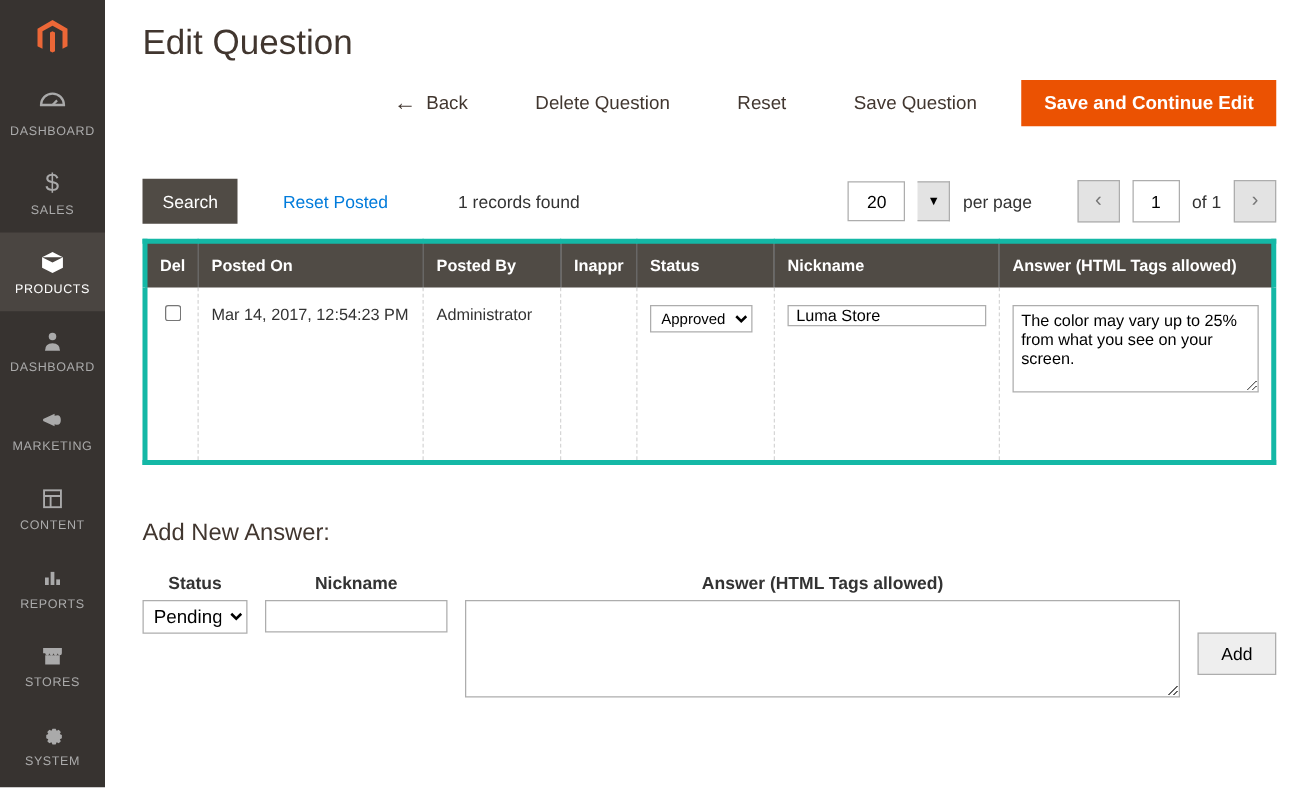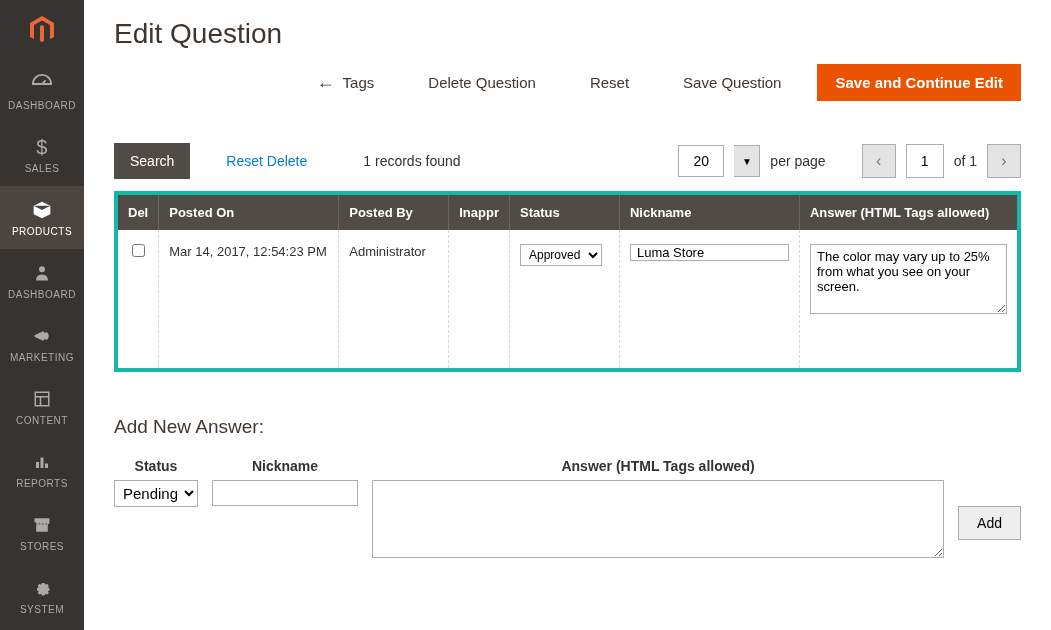--- a/index.html
+++ b/index.html
@@ -154,31 +154,31 @@
       <span>SYSTEM</span>
     </div>
   </div>
 
   <div class="main">
     <h1 class="page-title">Edit Question</h1>
 
     <div class="actions-bar">
       <button class="btn back-btn">
         <span class="back-arrow">←</span>
-        <span>Tags</span>
+        <span>Back</span>
       </button>
       <button class="btn">Delete Question</button>
       <button class="btn">Reset</button>
       <button class="btn">Save Question</button>
       <button class="btn primary">Save and Continue Edit</button>
     </div>
 
     <div class="grid-toolbar">
       <button class="btn-search">Search</button>
-      <a class="link-reset">Reset Delete</a>
+      <a class="link-reset">Reset Posted</a>
       <span class="records-found">1 records found</span>
       <div class="spacer"></div>
       <div class="per-page">
         <input type="text" value="20" style="">
         <button class="dropdown-btn">
             <span>▼</span>
           </button>
         <span class="per-page-label">per page</span>
       </div>
       <div class="pager">

